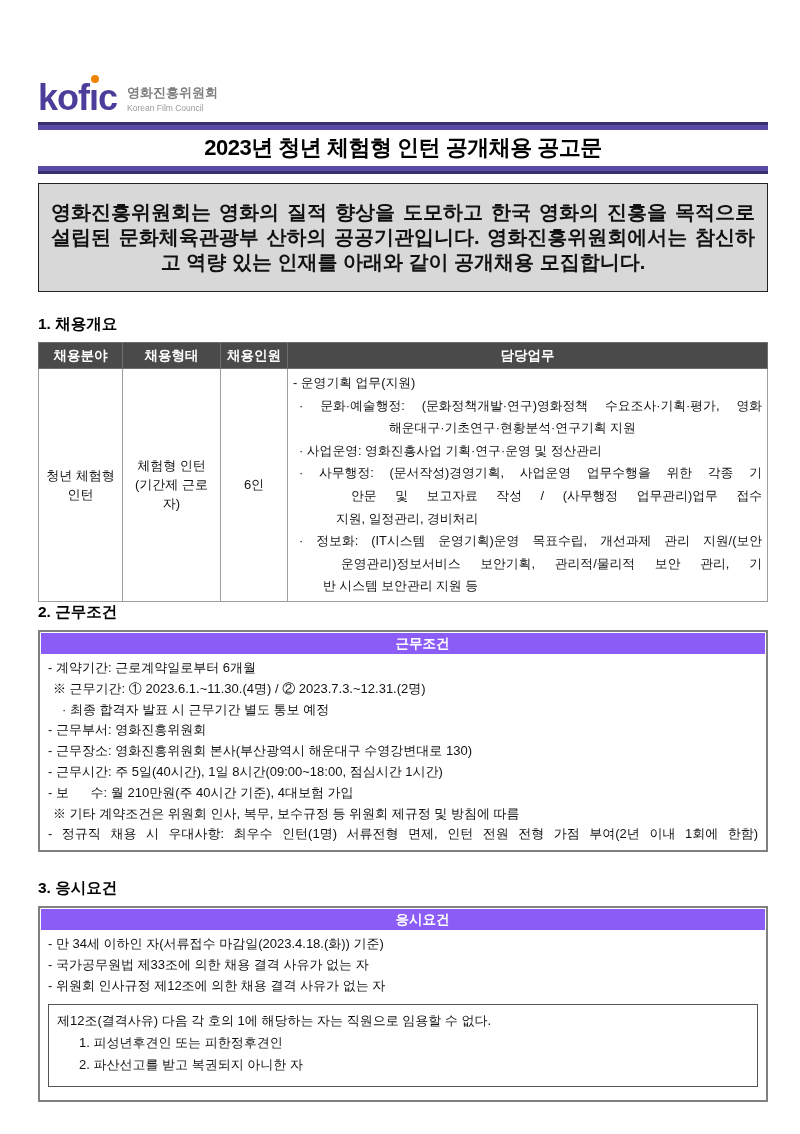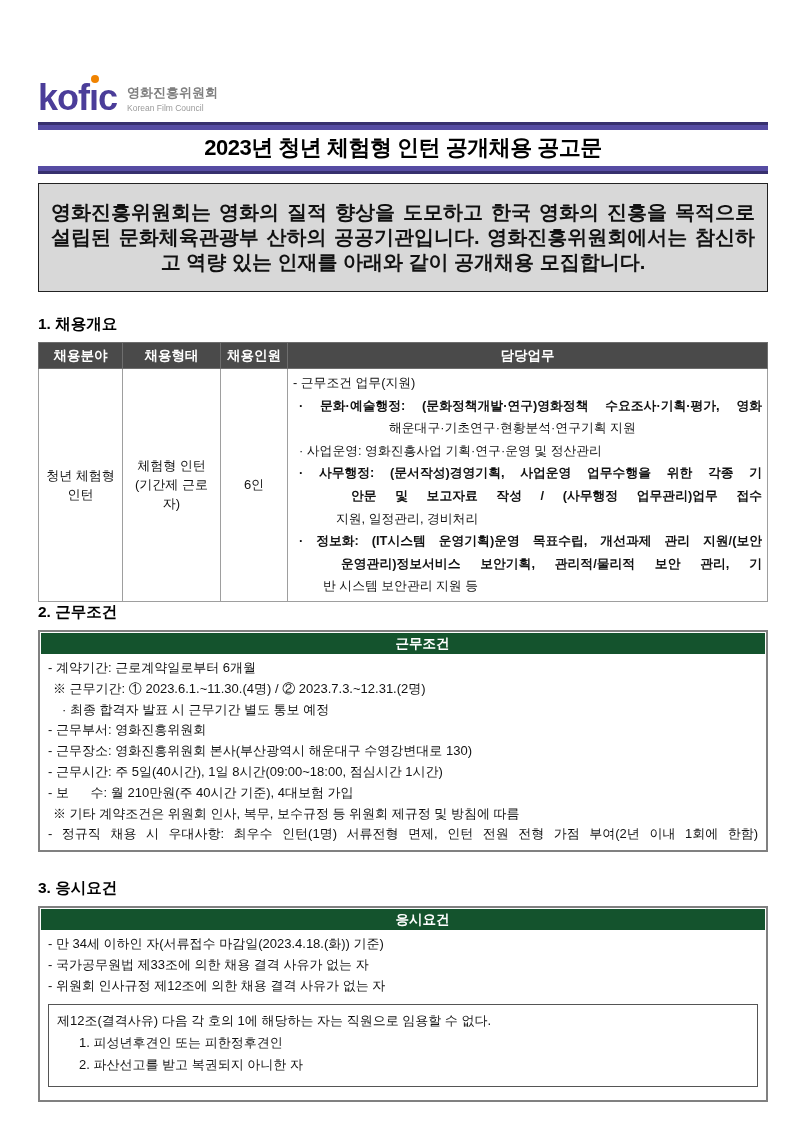--- a/index.html
+++ b/index.html
@@ -33,31 +33,31 @@
   
   table.recruit{margin-top:7px;width:730px;border-collapse:collapse;table-layout:fixed;}
   table.recruit th{background:#4a4a4a;color:#fff;font-size:13.5px;font-weight:bold;height:23px;
                    border:1px solid #6e6e6e;border-left:1px solid rgba(255,255,255,.7);}
   table.recruit th:first-child{border-left:1px solid #6e6e6e;text-align:center;}
   table.recruit td{border:1px solid #9e9e9e;vertical-align:middle;font-size:13px;}
   table.recruit{border:1px solid #6e6e6e;}
   td.c{text-align:center;line-height:19px;padding:2px 6px;}
   td.duty{vertical-align:top;padding:3px 5px 3px 5px;overflow:hidden;}
   .dline{font-size:12.8px;line-height:22.6px;white-space:nowrap;}
-  .dline.just{white-space:normal;text-align:justify;text-align-last:justify;font-weight:bold;}
+  .dline.just{white-space:normal;text-align:justify;text-align-last:justify;}
   .ind-a{padding-left:6px;}
   .ind-b{padding-left:96px;}
   .ind-c{padding-left:58px;}
   .ind-d{padding-left:43px;}
   .ind-e{padding-left:48px;}
   .ind-f{padding-left:30px;}
 
   
   .gbox{margin-top:7px;border:2px solid #808080;background:#fff;}
-  .gbox-title{margin:1px;background:#14532d;color:#fff;font-size:13.5px;font-weight:bold;
+  .gbox-title{margin:1px;background:#8b5cf6;color:#fff;font-size:13.5px;font-weight:bold;
               text-align:center;height:21px;line-height:21px;padding-left:39px;}
   .gbox-body{padding:3px 8px 5px 8px;}
   .bline{font-size:13px;line-height:20.8px;white-space:nowrap;overflow:hidden;}
   .bline.just{white-space:normal;text-align:justify;text-align-last:justify;}
   .w-ind1{padding-left:5px;}
   .w-ind2{padding-left:14px;}
 
   
   .notice{margin:7px 0 8px 0;border:1px solid #555;padding:5px 8px 10px 8px;}
   .nline{font-size:13px;line-height:22px;white-space:nowrap;overflow:hidden;}
@@ -96,21 +96,21 @@
       <th>채용분야</th>
       <th>채용형태</th>
       <th>채용인원</th>
       <th>담당업무</th>
     </tr>
     <tr>
       <td class="c">청년 체험형 인턴</td>
       <td class="c">체험형 인턴 (기간제 근로자)</td>
       <td class="c">6인</td>
       <td class="duty">
-        <div class="dline">- 근무조건 업무(지원)</div>
+        <div class="dline">- 운영기획 업무(지원)</div>
         <div class="dline ind-a just">· 문화·예술행정: (문화정책개발·연구)영화정책 수요조사·기획·평가, 영화</div>
         <div class="dline ind-b">해운대구·기초연구·현황분석·연구기획 지원</div>
         <div class="dline ind-a">· 사업운영: 영화진흥사업 기획·연구·운영 및 정산관리</div>
         <div class="dline ind-a just">· 사무행정: (문서작성)경영기획, 사업운영 업무수행을 위한 각종 기</div>
         <div class="dline ind-c just">안문 및 보고자료 작성 / (사무행정 업무관리)업무 접수</div>
         <div class="dline ind-d">지원, 일정관리, 경비처리</div>
         <div class="dline ind-a just">· 정보화: (IT시스템 운영기획)운영 목표수립, 개선과제 관리 지원/(보안</div>
         <div class="dline ind-e just">운영관리)정보서비스 보안기획, 관리적/물리적 보안 관리, 기</div>
         <div class="dline ind-f">반 시스템 보안관리 지원 등</div>
       </td>

